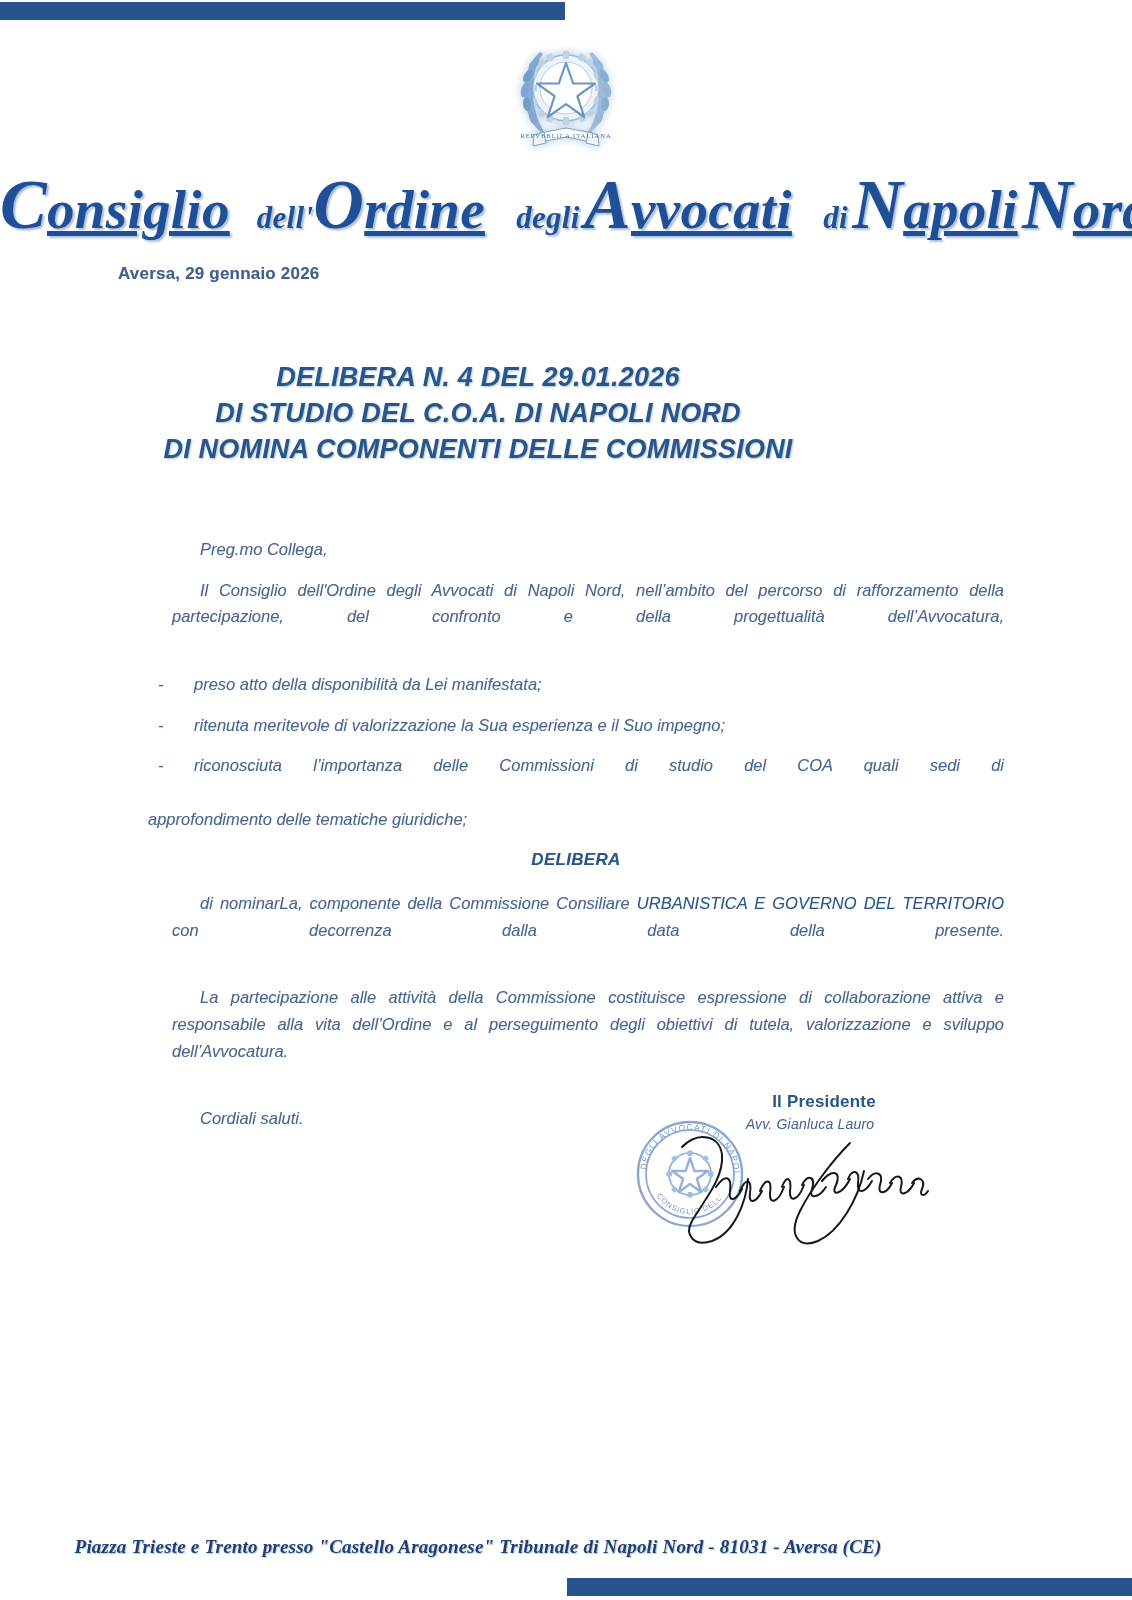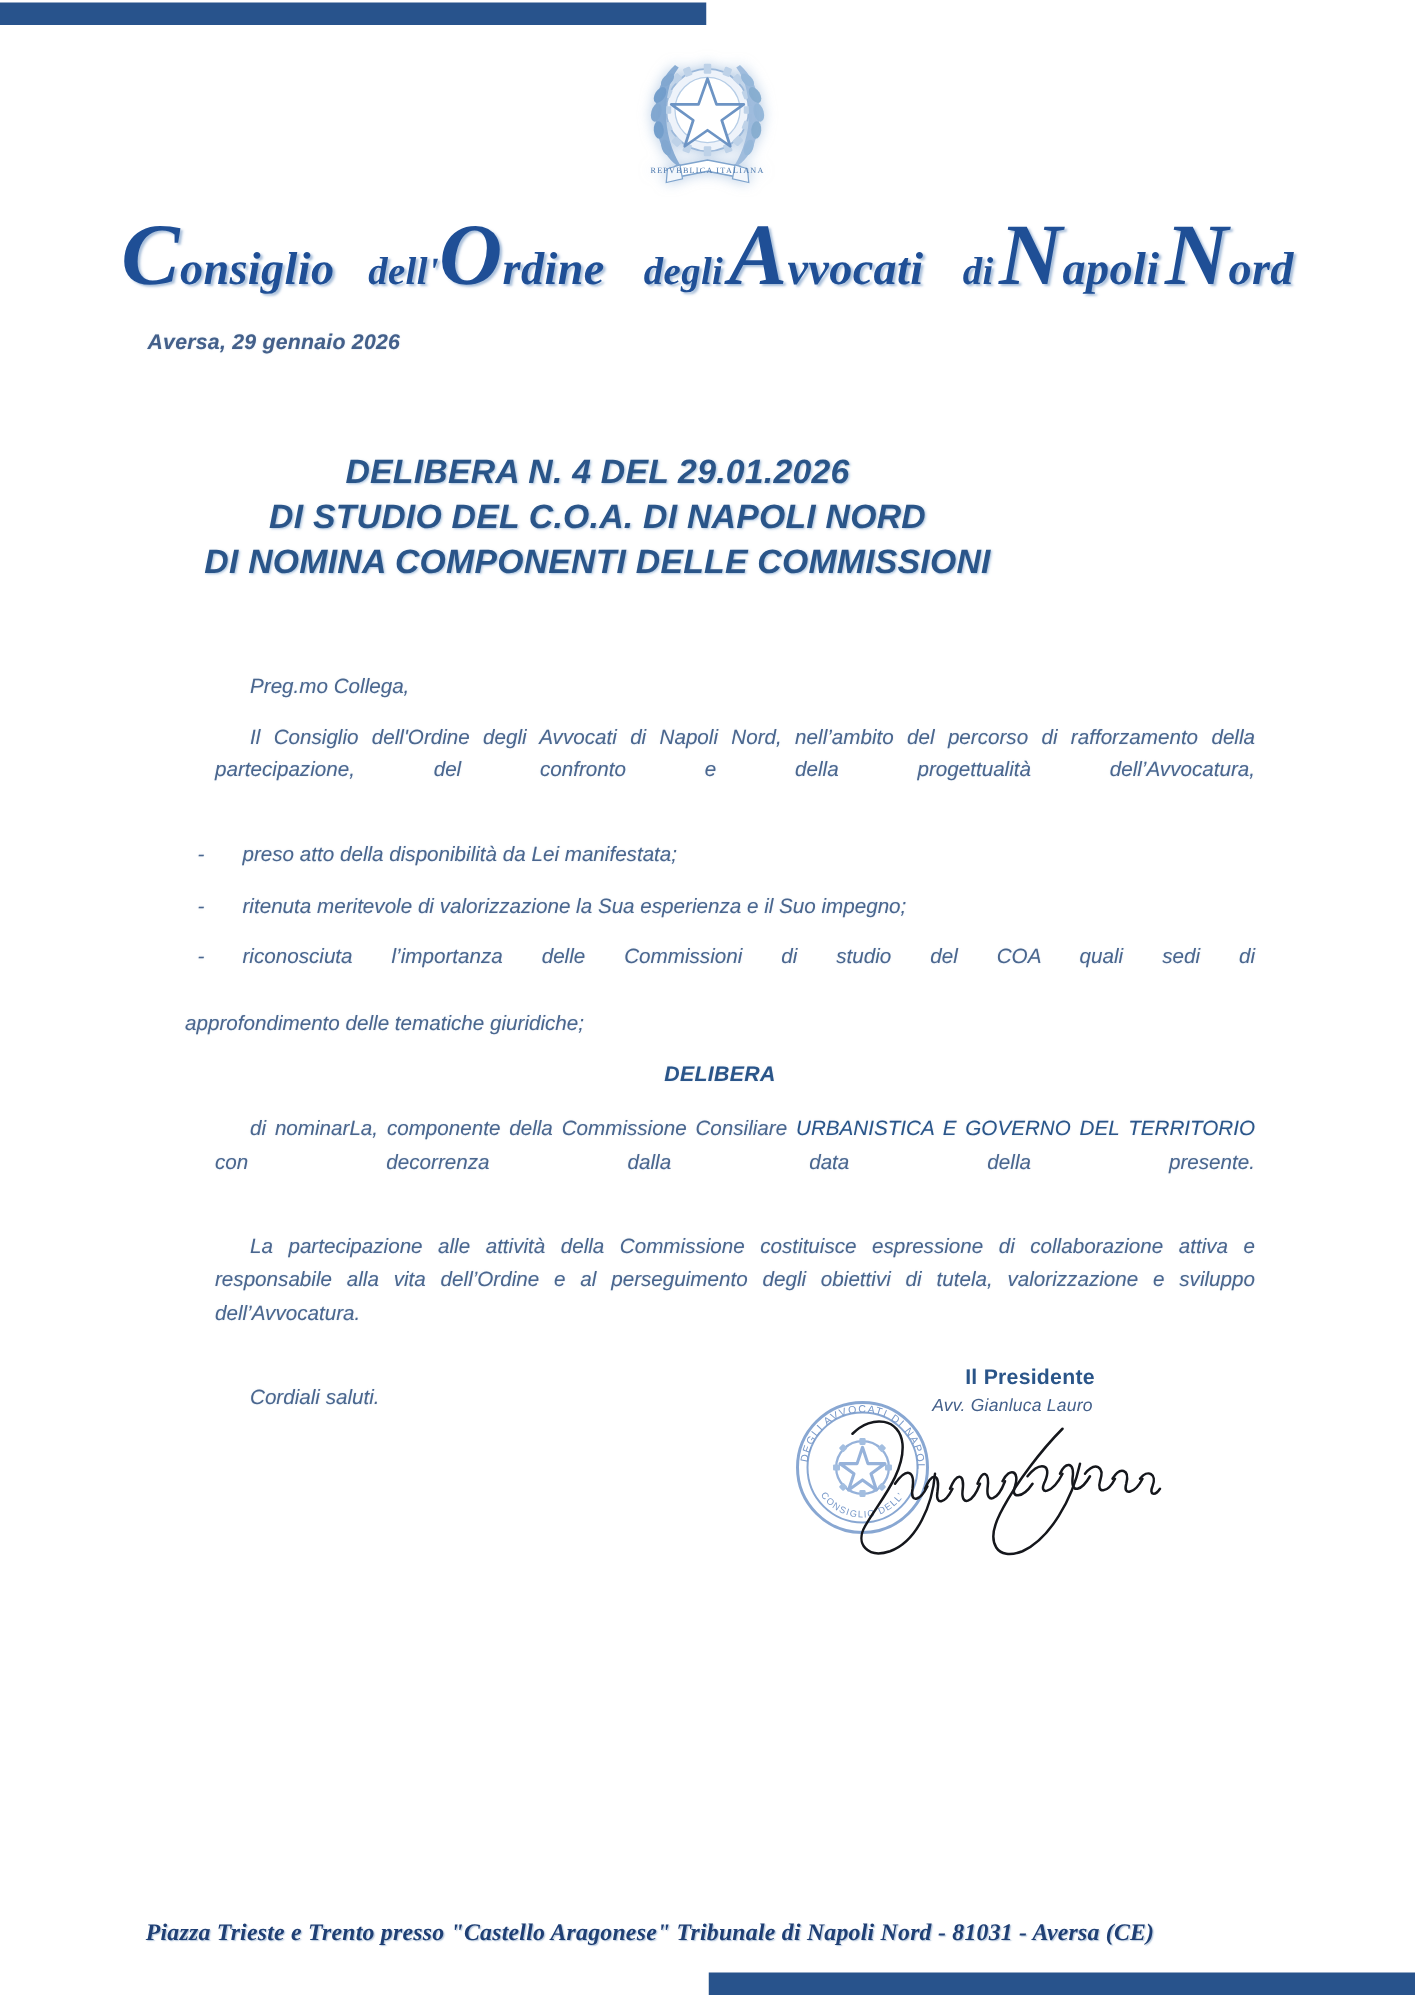--- a/index.html
+++ b/index.html
@@ -56,31 +56,30 @@
     margin-top: 16px;
     font-family: "Liberation Serif", "DejaVu Serif", serif;
     font-style: italic;
     font-weight: 700;
     color: #1f4f96;
     letter-spacing: .3px;
     white-space: nowrap;
     text-shadow: 2px 2px 2px rgba(140,170,205,.75);
     line-height: 1;
   }
-  .logo-title .big { font-size: 37px; }
+  .logo-title .big { font-size: 55px; text-decoration: underline; }
   .logo-title .cap { font-size: 70px; }
   .logo-title .small { font-size: 31px; padding-left: 27px; }
 
   
   .date-line {
     position: absolute;
     left: 118px;
     top: 264px;
     font-size: 17px;
-    font-style: italic;
     font-weight: 600;
     color: #44608a;
     letter-spacing: .2px;
     text-shadow: 0 0 1px rgba(130,160,195,.6);
   }
 
   
   .doc-title {
     position: absolute;
     left: 0;
@@ -191,21 +190,20 @@
     width: 956px;
     text-align: center;
     font-family: "Liberation Serif", "DejaVu Serif", serif;
     font-style: italic;
     font-weight: 700;
     font-size: 19px;
     color: #1f3f74;
     letter-spacing: .2px;
     text-shadow: 1px 1px 1px rgba(150,175,205,.7);
     white-space: nowrap;
-    margin-left: 42px;
   }
 </style>
 </head>
 <body>
 
 <div class="bar-top"></div>
 <div class="bar-bottom"></div>
 
 <div class="header">
 

